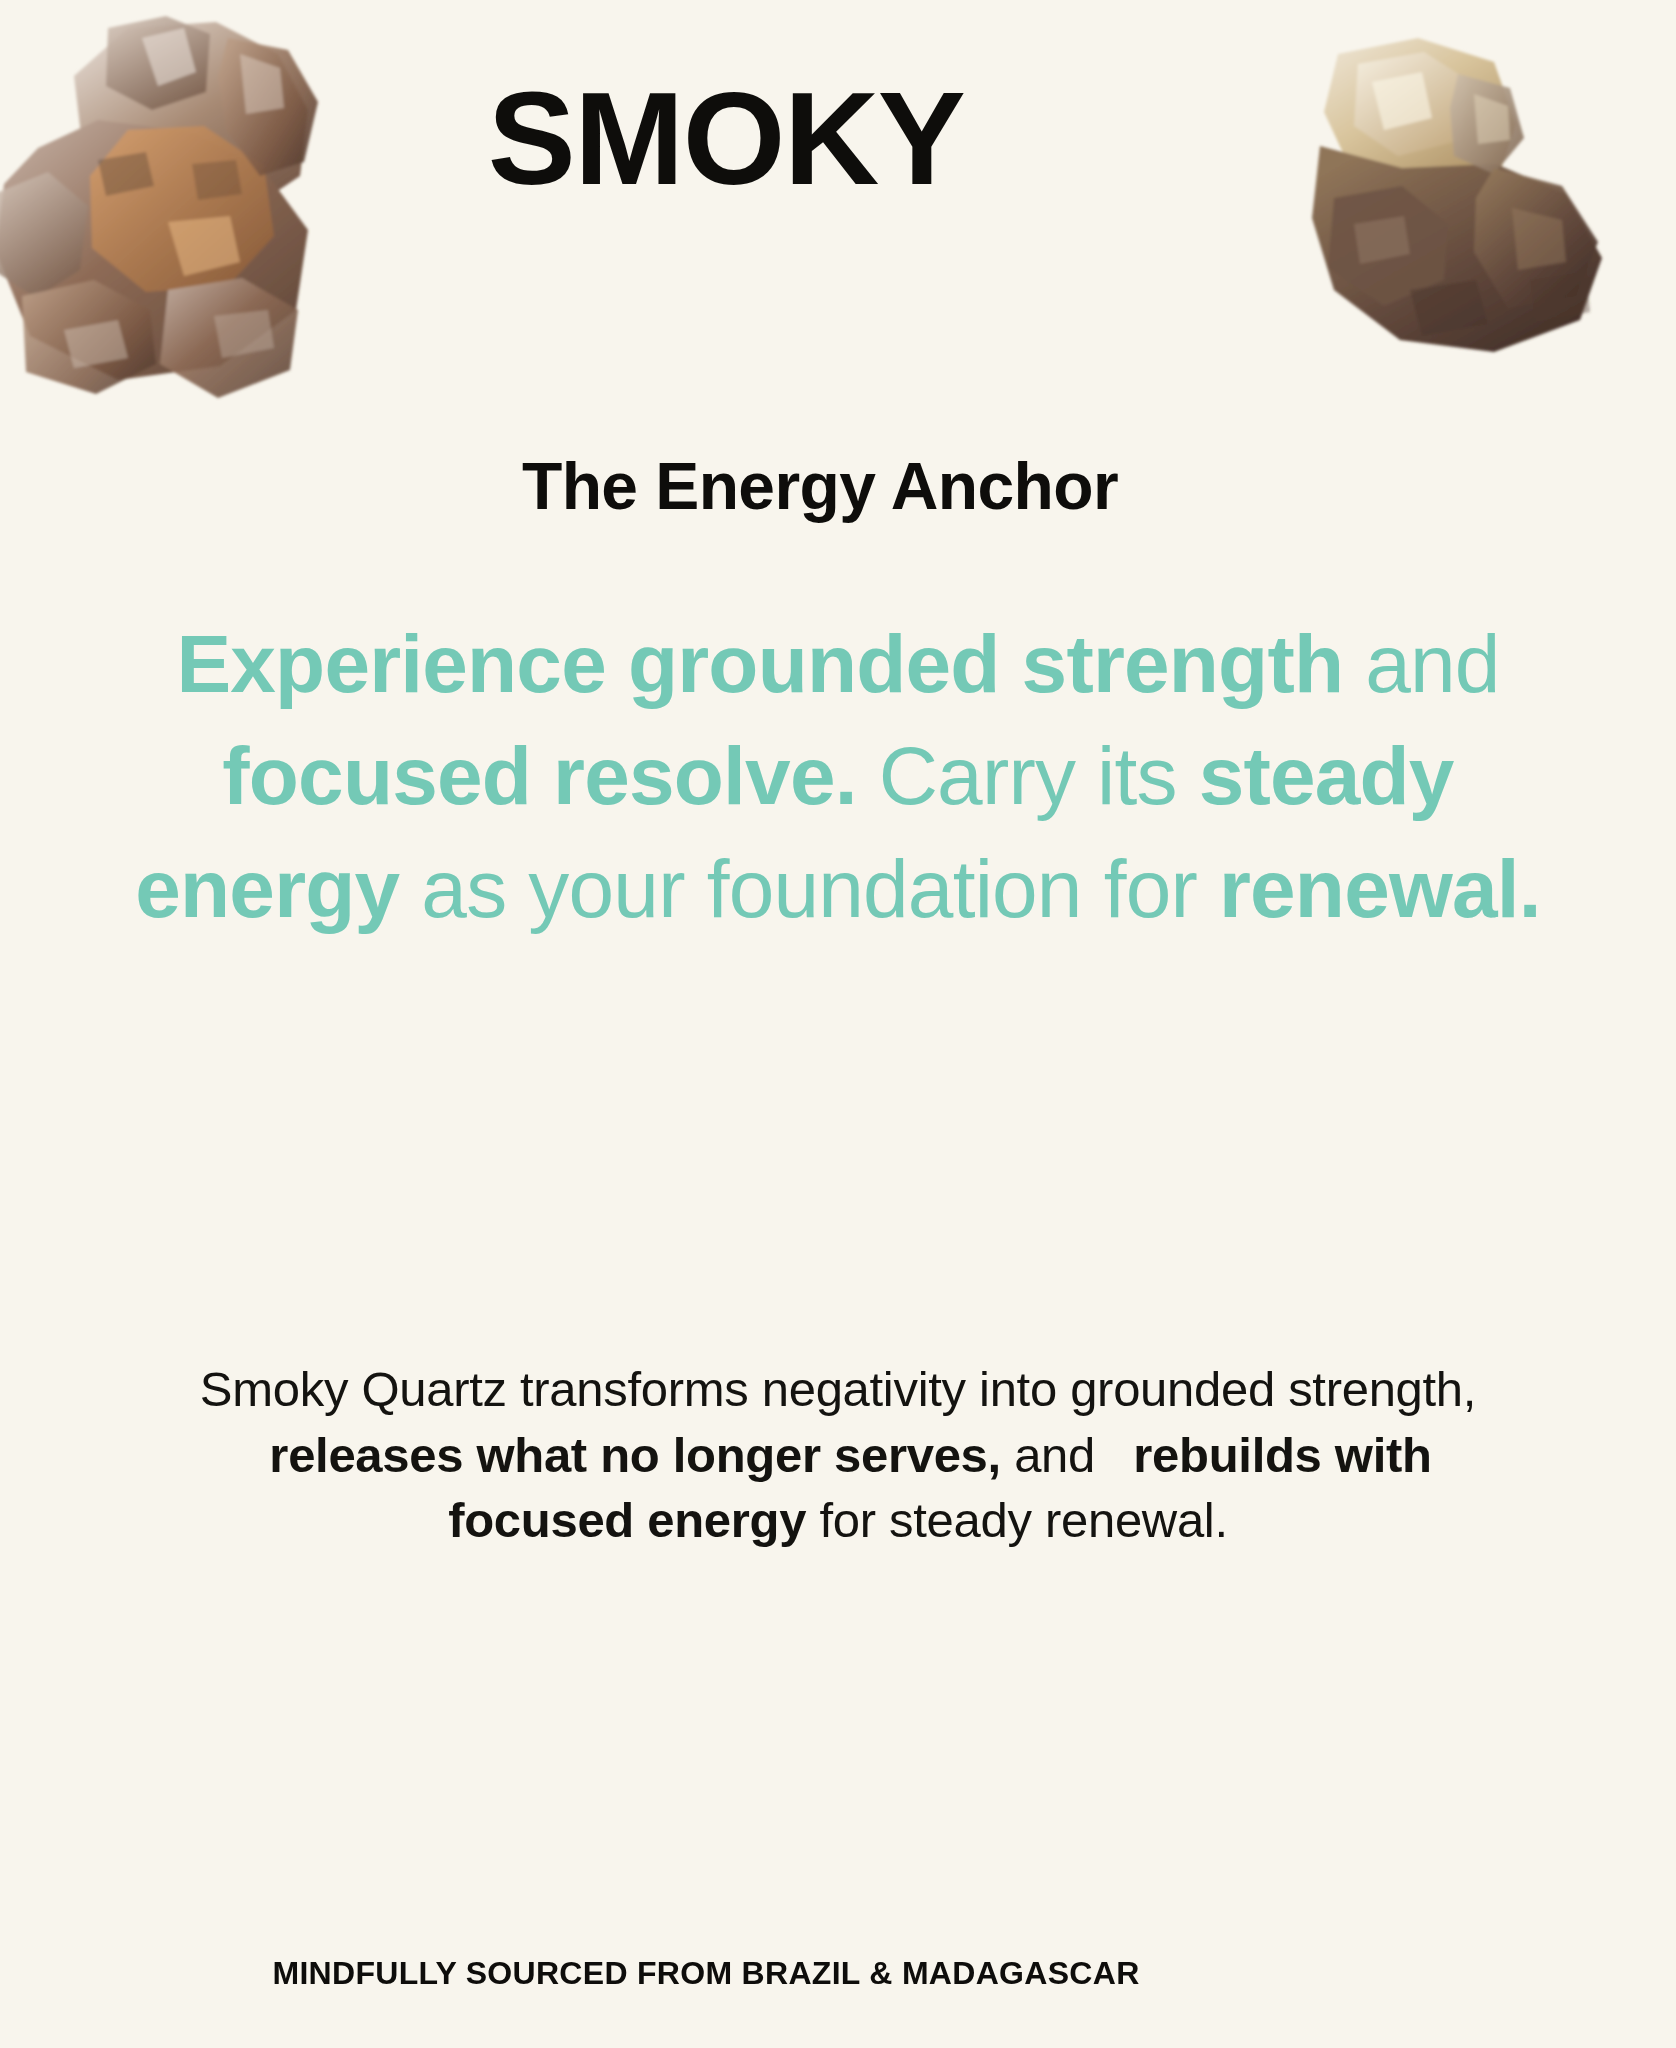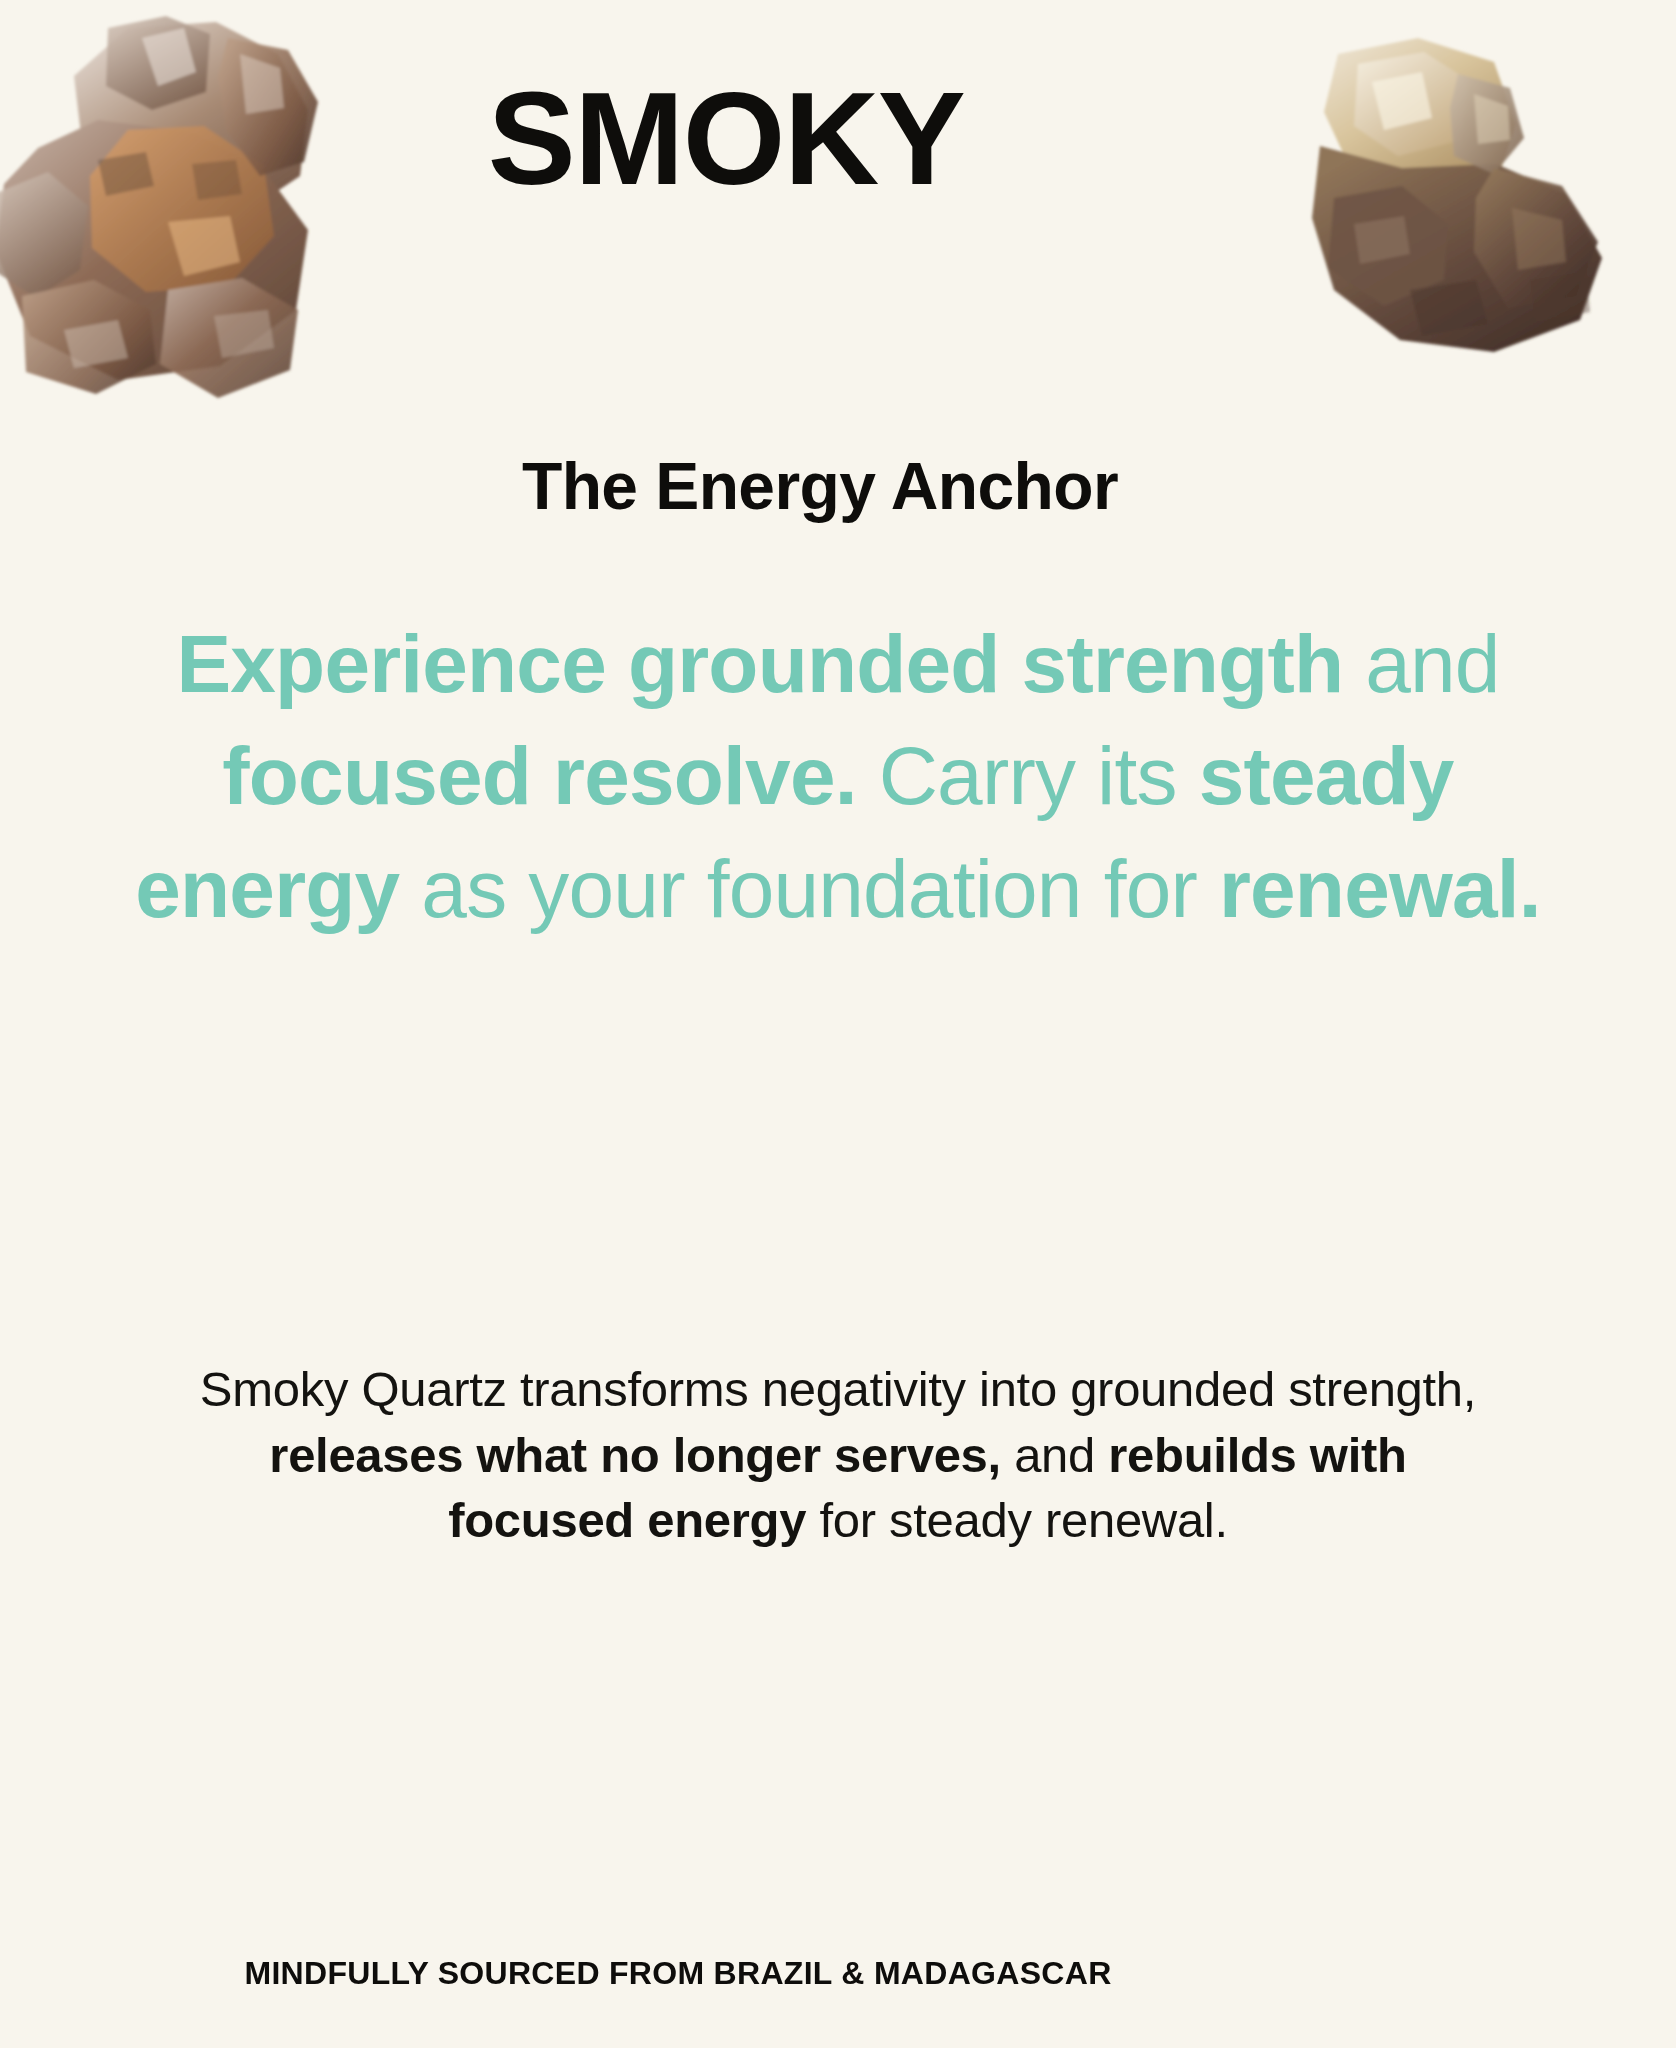--- a/index.html
+++ b/index.html
@@ -103,20 +103,21 @@
     text-align: center;
     font-size: 49px;
     line-height: 1.34;
     color: #141310;
     font-weight: 400;
     letter-spacing: -0.3px;
   }
 
   .description b {
     font-weight: 700;
+    margin-left: 25px;
   }
 
   
   .keywords {
     position: absolute;
     left: 0;
     top: 1752px;
     width: 1676px;
     text-align: center;
     font-size: 47px;
@@ -135,20 +136,21 @@
   .footer {
     position: absolute;
     left: 0;
     top: 1955px;
     width: 1356px;
     text-align: center;
     font-size: 32px;
     font-weight: 700;
     letter-spacing: 0.3px;
     color: #0e0d0b;
+    padding-left: 28px;
   }
 </style>
 </head>
 <body>
 
 <div class="poster">
 
   <svg class="crystal crystal-left" viewBox="0 0 390 460" xmlns="http://www.w3.org/2000/svg">
     <defs>
       <linearGradient id="lg1" x1="0" y1="0" x2="1" y2="1">

